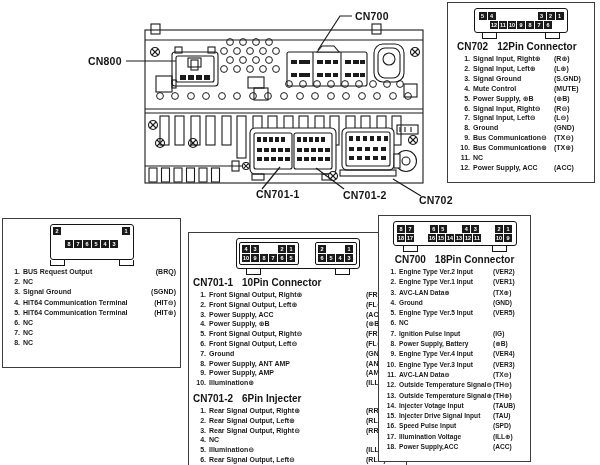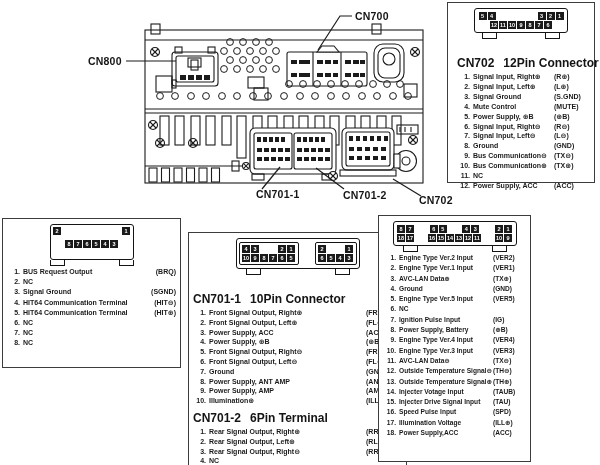--- a/index.html
+++ b/index.html
@@ -11,21 +11,21 @@
   .stage{position:absolute;inset:0}
   .unit-svg{position:absolute;left:0;top:0}
   .callout{position:absolute;font-weight:bold;font-size:10.5px;letter-spacing:.2px;color:#141414}
 
   .panel{position:absolute;border:1.3px solid #3c3c3c;background:#fff;box-sizing:border-box;padding:3px 4px}
   #box-cn702{left:447px;top:2px;width:148px;height:181px}
   #box-cn800{left:2px;top:218px;width:179px;height:150px}
   #box-cn701{left:188px;top:232px;width:219px;height:247px}
   #box-cn700{left:378px;top:215px;width:153px;height:247px}
 
-  .box-title{font-weight:bold;font-size:12px;margin:18px 0 2px;white-space:nowrap;color:#141414}
+  .box-title{font-weight:bold;font-size:10px;margin:3px 0 2px;white-space:nowrap;color:#141414}
   .box-title .t2{margin-left:9px}
   .box-title.center{text-align:center}
   .box-title.indent{padding-left:5px}
   .sect2{margin-top:5px}
 
   .pin-row{display:flex;align-items:baseline;white-space:nowrap;line-height:10px;font-size:7px;font-weight:bold;color:#1a1a1a}
   .pin-num{width:13px;text-align:right;margin-right:3px;flex:none}
   .pin-label{flex:1;overflow:hidden}
   .pin-code{flex:none;width:36px;text-align:left}
   #box-cn702 .pin-row{line-height:9.9px}
@@ -628,21 +628,21 @@
         </div>
 
         <div class="pin-row">
           <span class="pin-num">10.</span>
           <span class="pin-label">Illumination⊕</span>
           <span class="pin-code">(ILL⊕)</span>
         </div>
       </div>
 
     <div class="box-title sect2">
-      <span>CN701-2</span><span class="t2">6Pin Terminal</span>
+      <span>CN701-2</span><span class="t2">6Pin Injecter</span>
     </div>
     <div class="pinlist">
 
         <div class="pin-row">
           <span class="pin-num">1.</span>
           <span class="pin-label">Rear Signal Output, Right⊕</span>
           <span class="pin-code">(RR⊕)</span>
         </div>
 
         <div class="pin-row">
@@ -713,20 +713,23 @@
         <div class="pingroup">
             <span class="pincell">10</span>
             <span class="pincell">9</span>
           </div>
       </div>
     </div>
     <div class="conn-feet" style="width:104px">
         <span></span>
         <span></span>
       </div>
+    <div class="box-title center">
+      <span>CN700</span><span class="t2">18Pin Connector</span>
+    </div>
     <div class="pinlist">
 
         <div class="pin-row">
           <span class="pin-num">1.</span>
           <span class="pin-label">Engine Type Ver.2 Input</span>
           <span class="pin-code">(VER2)</span>
         </div>
 
         <div class="pin-row">
           <span class="pin-num">2.</span>

